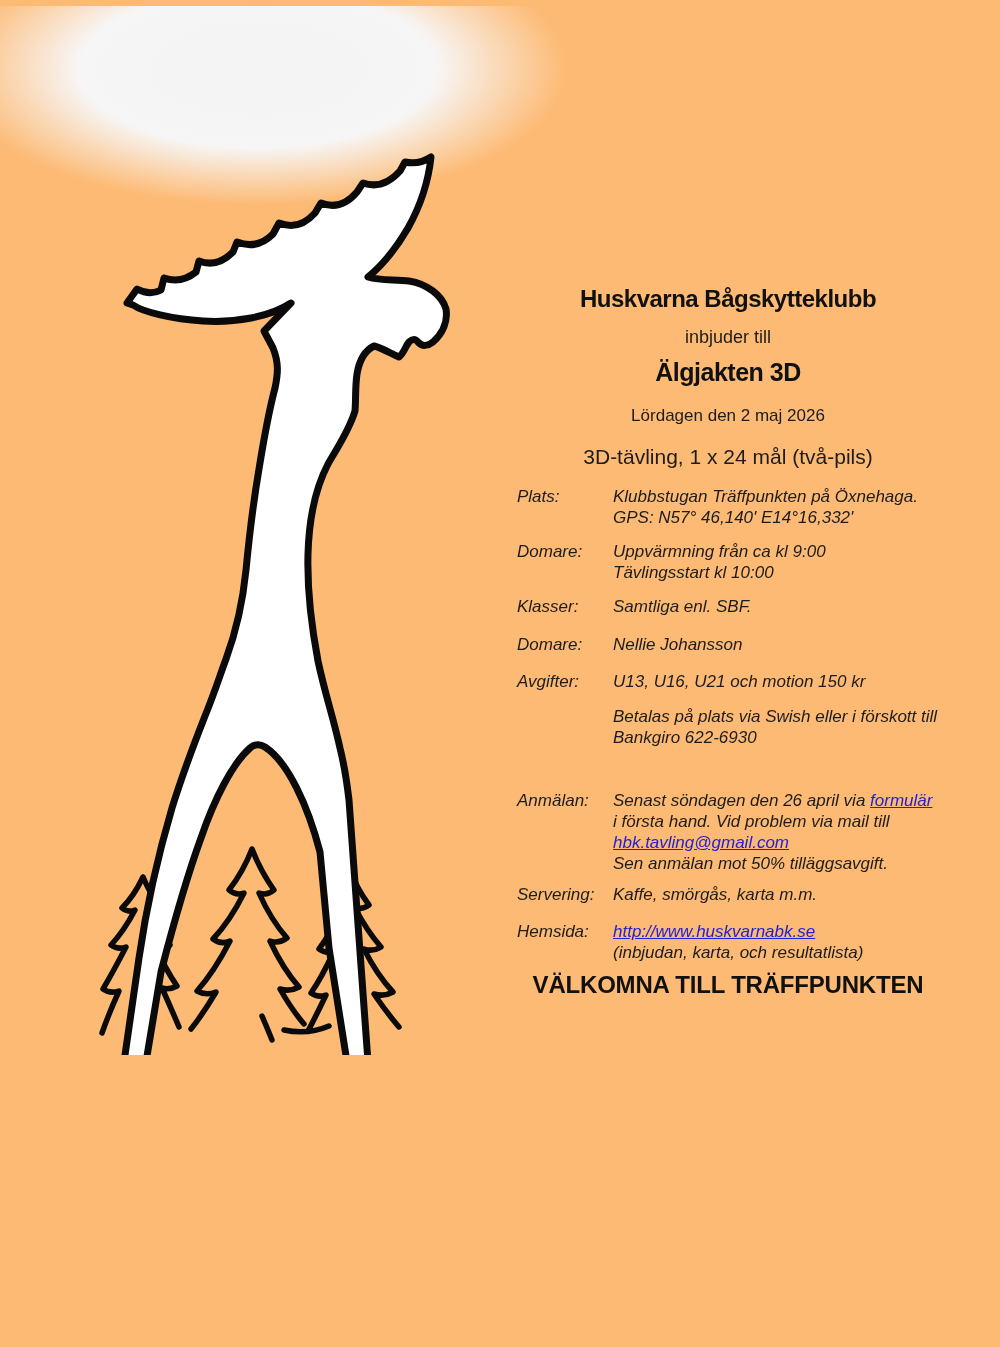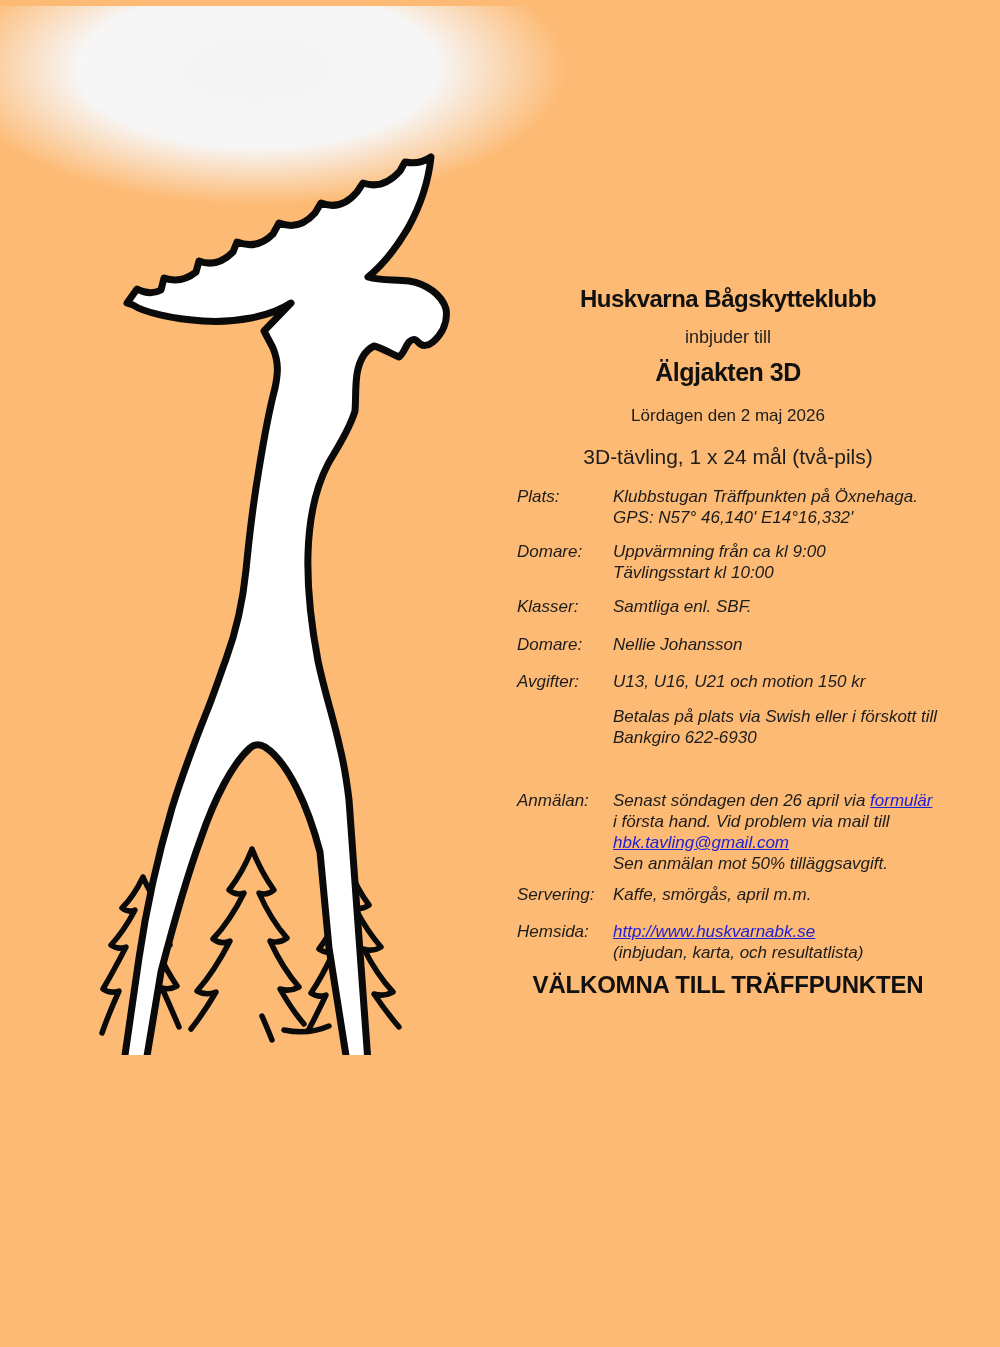--- a/index.html
+++ b/index.html
@@ -161,21 +161,21 @@
       <div class="value">
         <div><span>Senast söndagen den 26 april via </span><a class="link">formulär</a></div>
         <div>i första hand. Vid problem via mail till</div>
         <div><a class="link">hbk.tavling@gmail.com</a></div>
         <div>Sen anmälan mot 50% tilläggsavgift.</div>
       </div>
     </div>
 
     <div class="row row-servering">
       <div class="label">Servering:</div>
-      <div class="value">Kaffe, smörgås, april m.m.</div>
+      <div class="value">Kaffe, smörgås, karta m.m.</div>
     </div>
 
     <div class="row row-hemsida">
       <div class="label">Hemsida:</div>
       <div class="value">
         <div><a class="link">http://www.huskvarnabk.se</a></div>
         <div>(inbjudan, karta, och resultatlista)</div>
       </div>
     </div>
 

